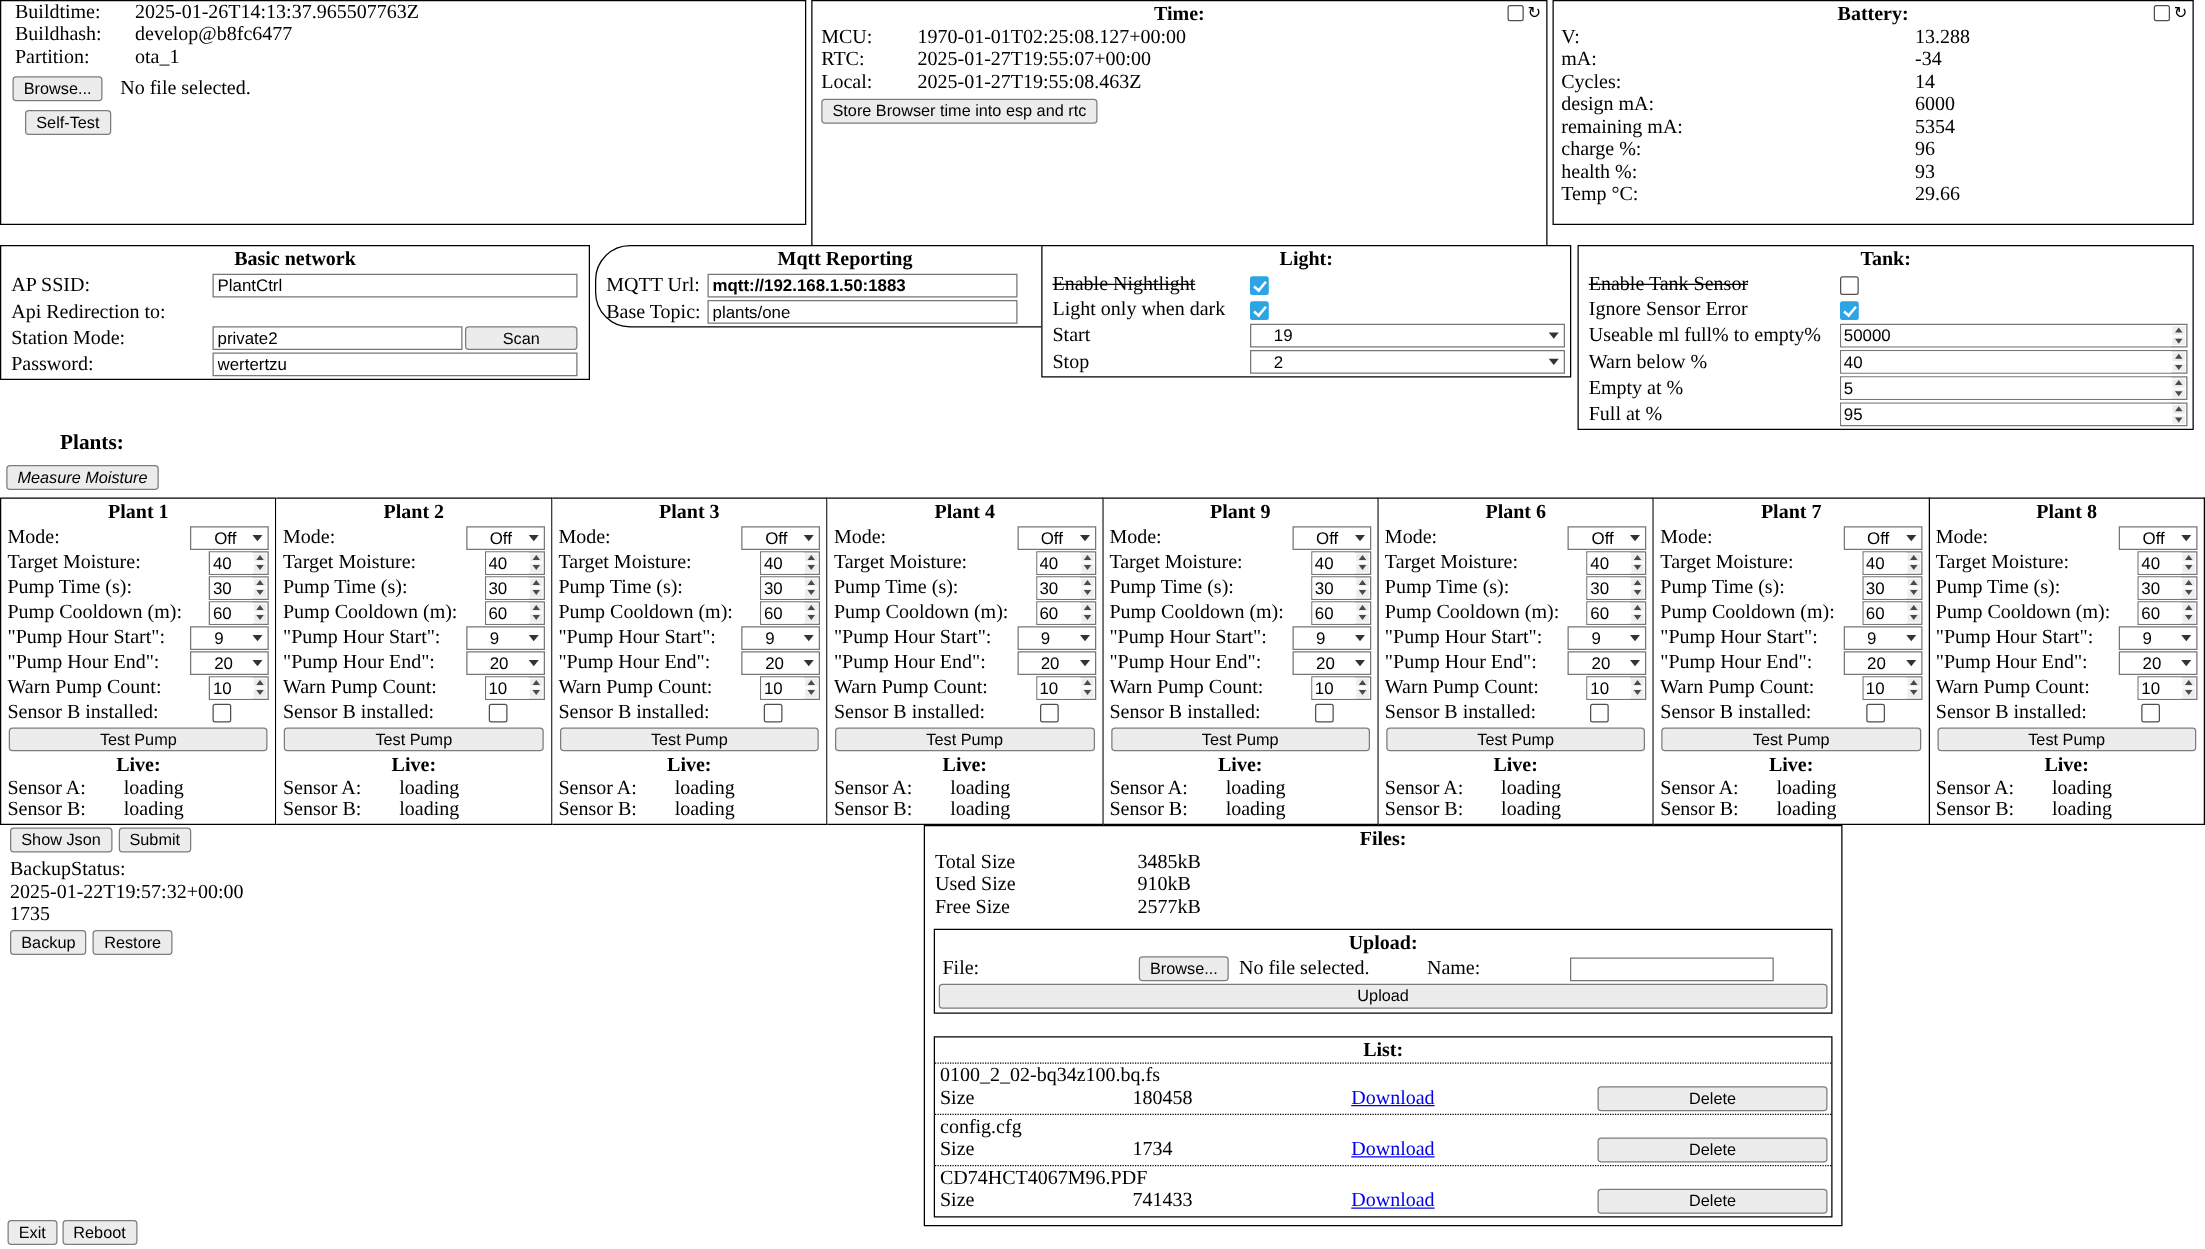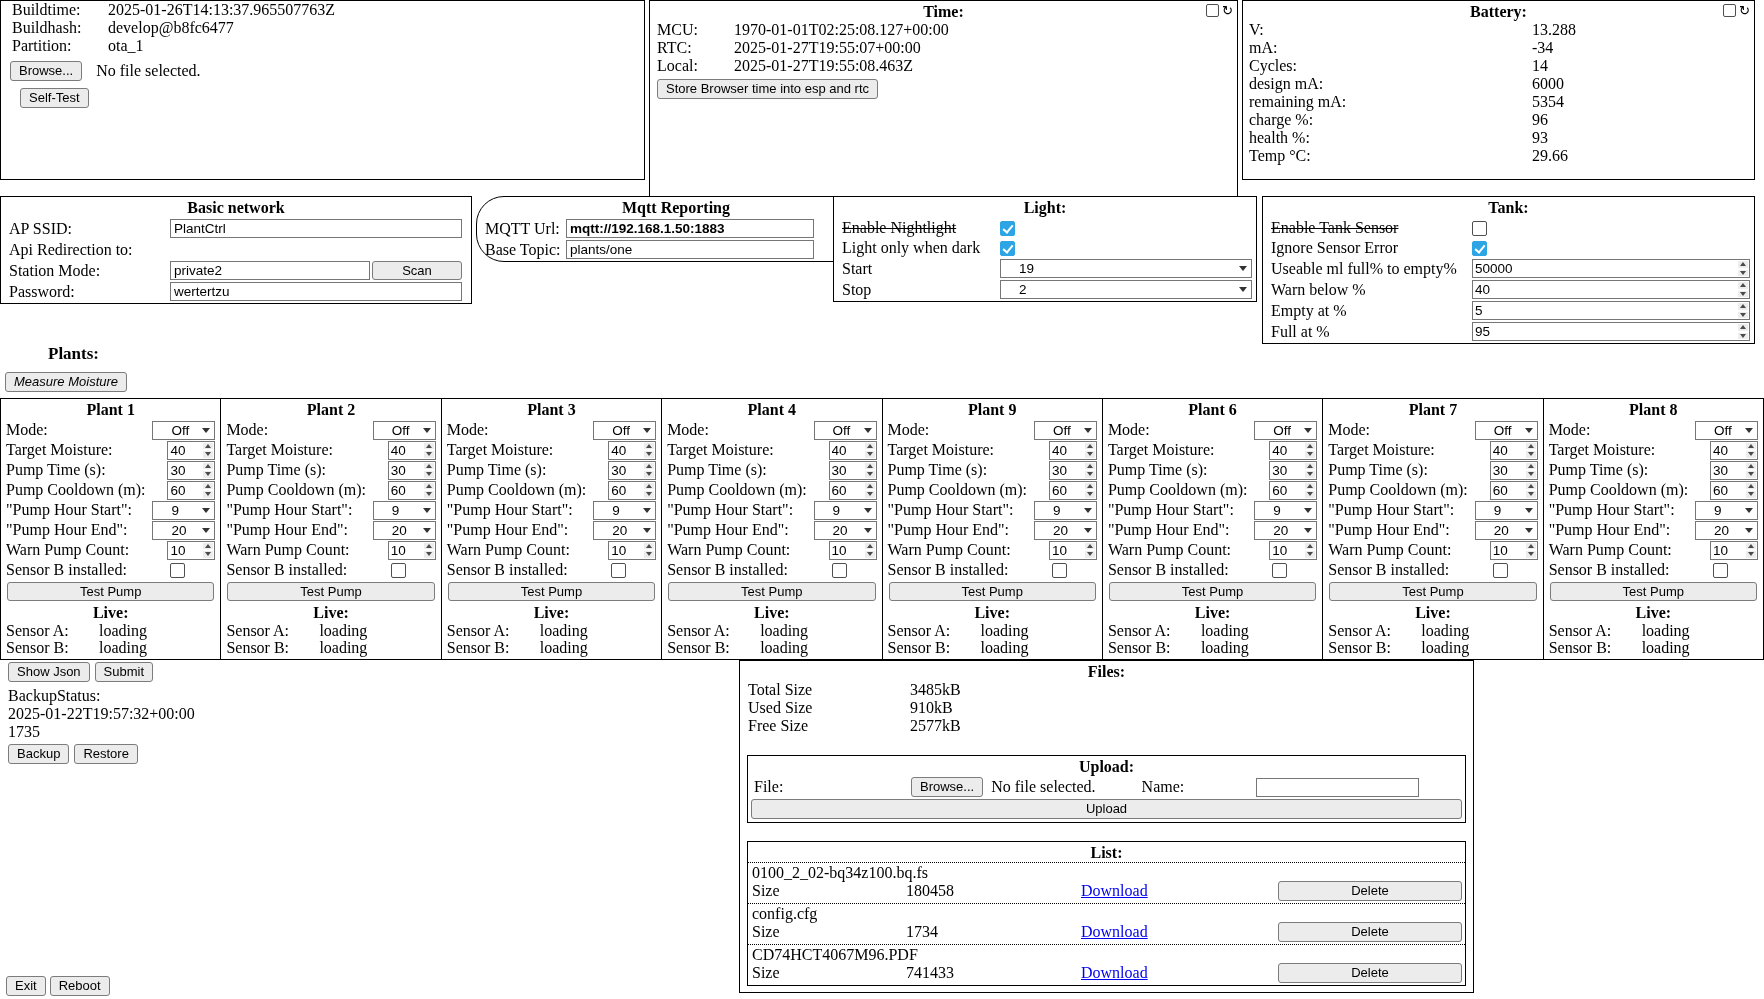--- a/index.html
+++ b/index.html
@@ -54,21 +54,21 @@
   .num-plant { width:48px; flex:0 0 auto; }
   .cb-plant { margin-right:30px; }
   .testpump { display:block; width:calc(100% - 12px); margin:3px 6px 1px; height:19px; }
   .lrow { display:flex; margin:0 5px; line-height:17px; }
   .llabel { width:93px; }
   .bottom-left { position:absolute; left:8px; top:662px; }
   .btnrow { display:flex; gap:5px; margin-bottom:5px; }
   .textline { line-height:18px; white-space:nowrap; }
   .sizerow { display:flex; padding-left:8px; line-height:18px; }
   .sizelabel { width:162px; }
-  .subbox { border:1px solid #000; margin:20px 7px 0; position:relative; background:#fff; }
+  .subbox { border:1px solid #000; margin:8px 7px 0; position:relative; background:#fff; }
   .listbox { margin-top:18px; margin-bottom:6px; }
   .uprow { display:flex; align-items:center; padding:1px 0 2px 6px; height:23px; }
   .upfile-label { width:157px; }
   .nofile { margin-left:8px; white-space:nowrap; }
   .upname-label { margin-left:46px; }
   .upload-btn { display:block; width:calc(100% - 6px); margin:0 3px 3px; }
   .fitem { border-top:1px dotted #000; }
   .fname { padding:1px 0 0 4px; line-height:17px; }
   .fmeta { display:grid; grid-template-columns:154px 175px 1fr 190px; align-items:center;
            padding:0 0 2px 4px; height:22px; }

